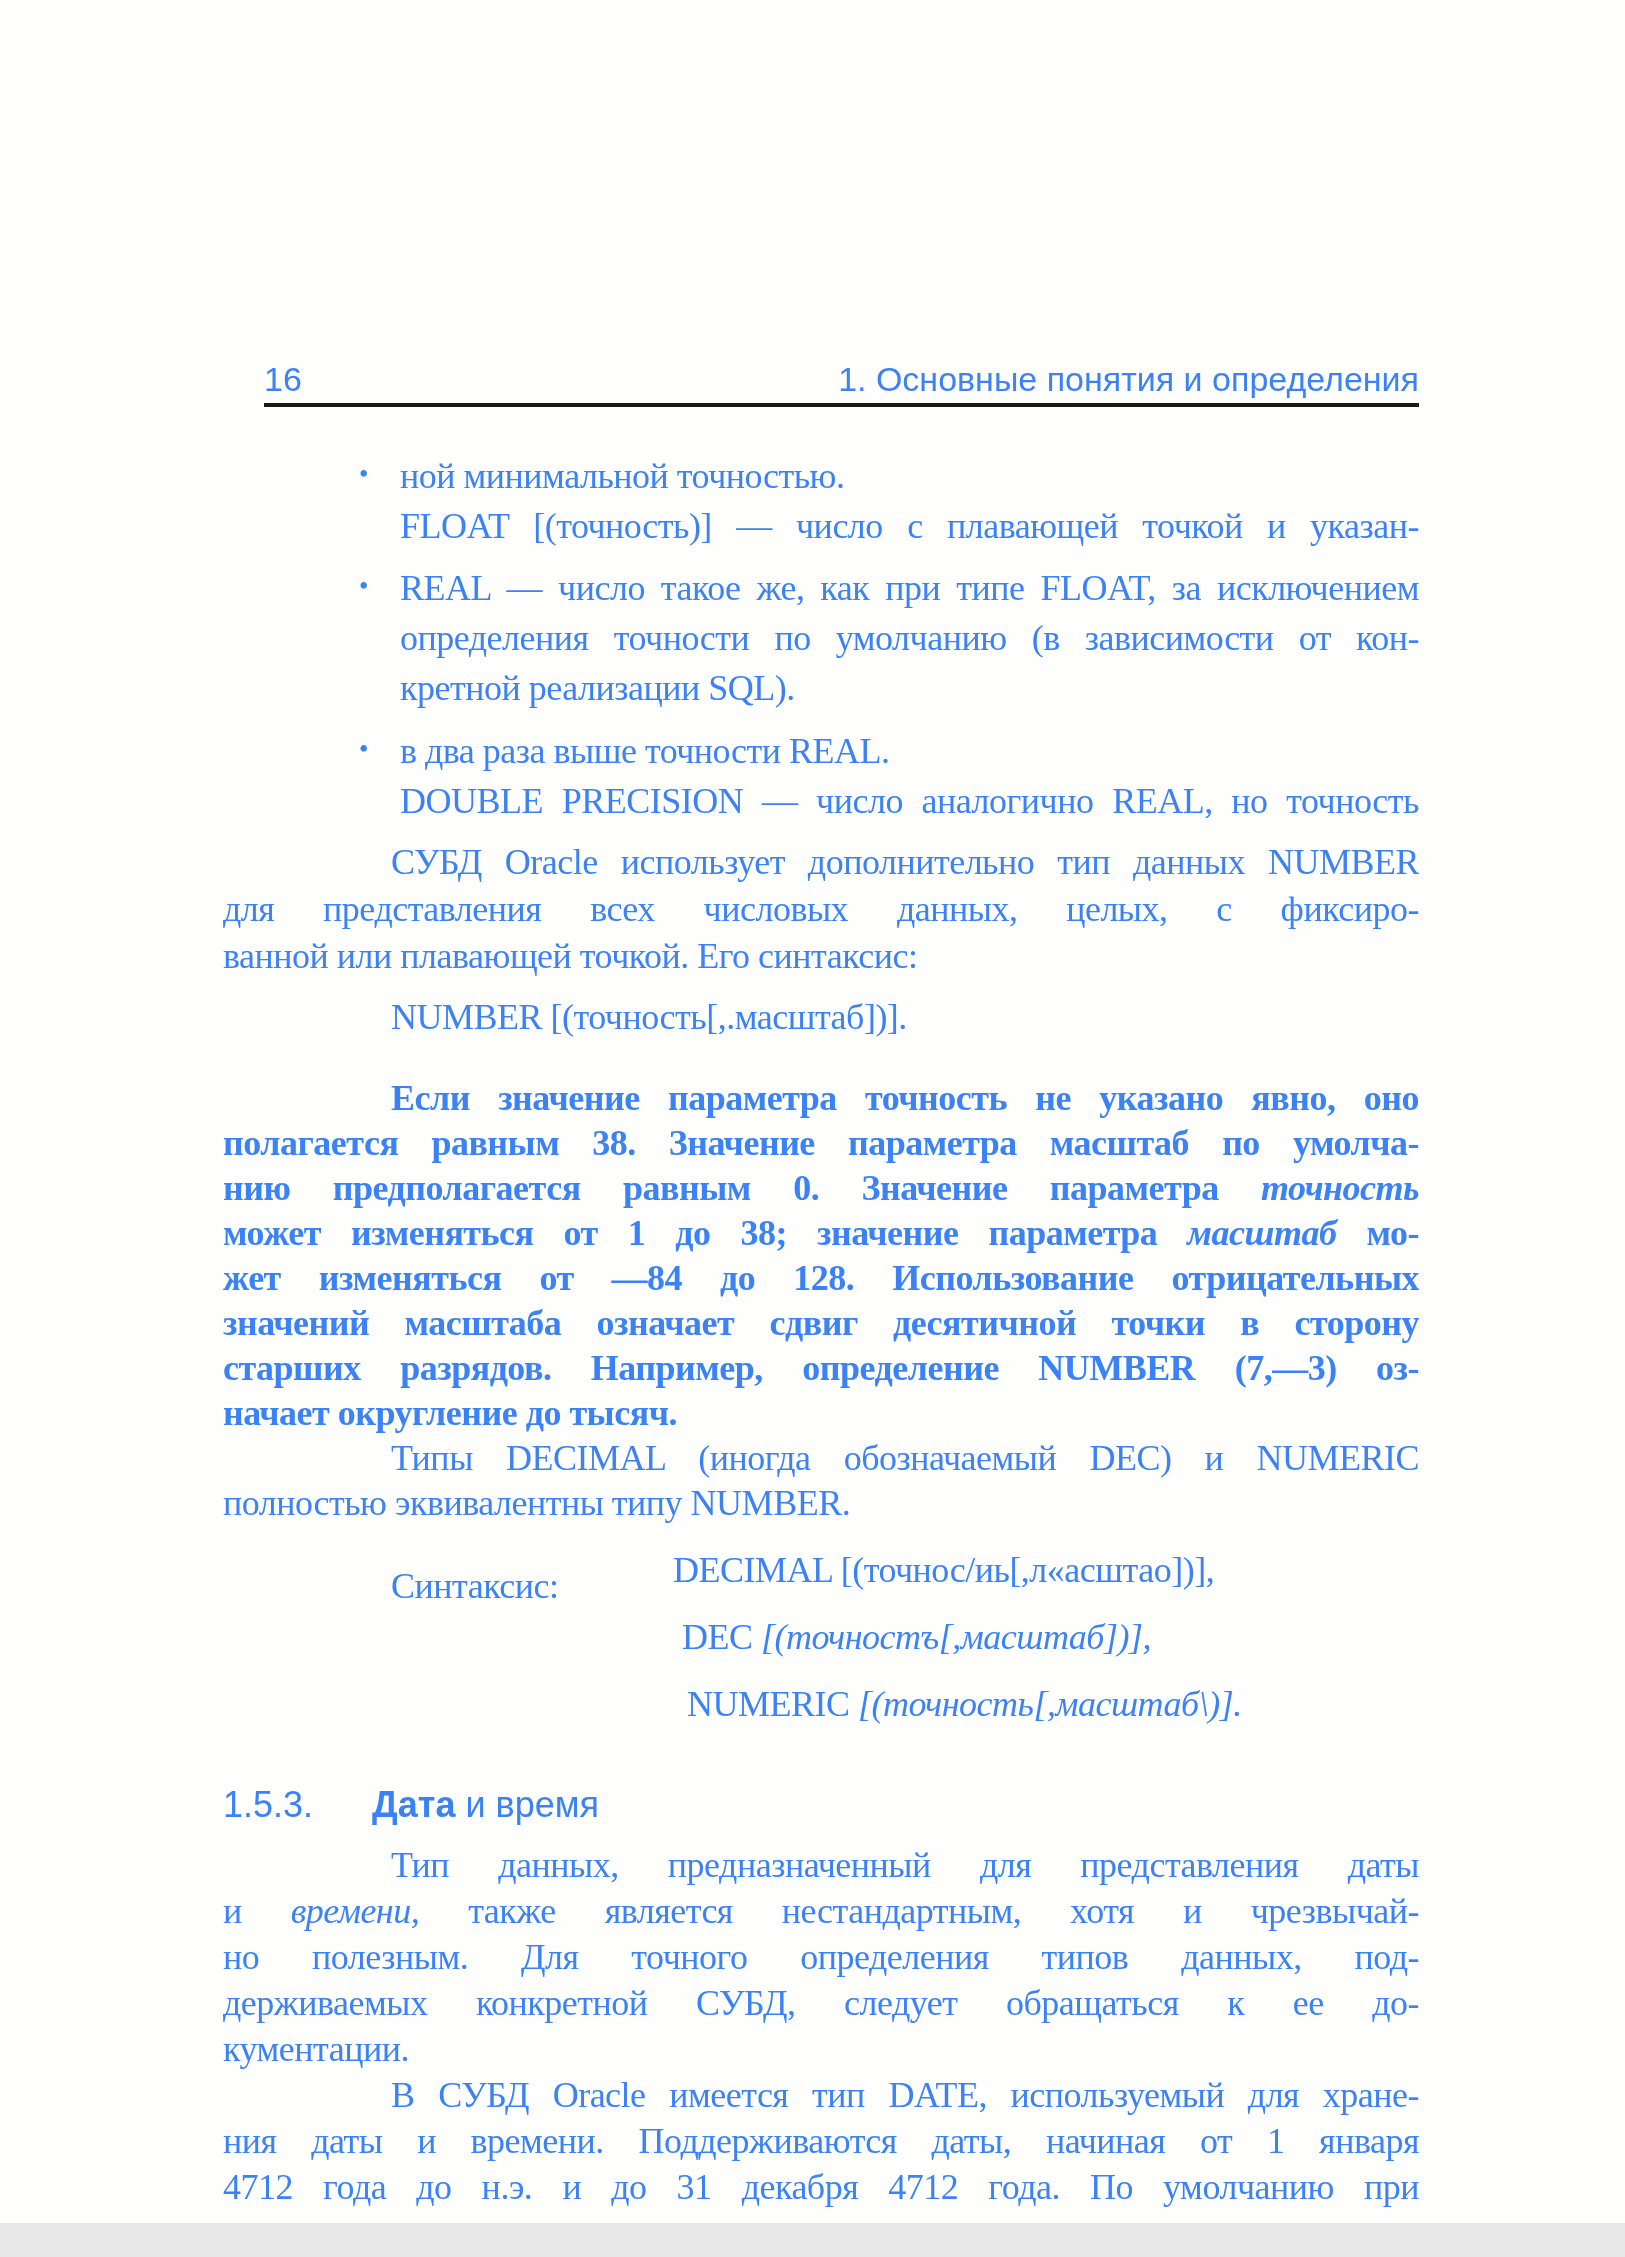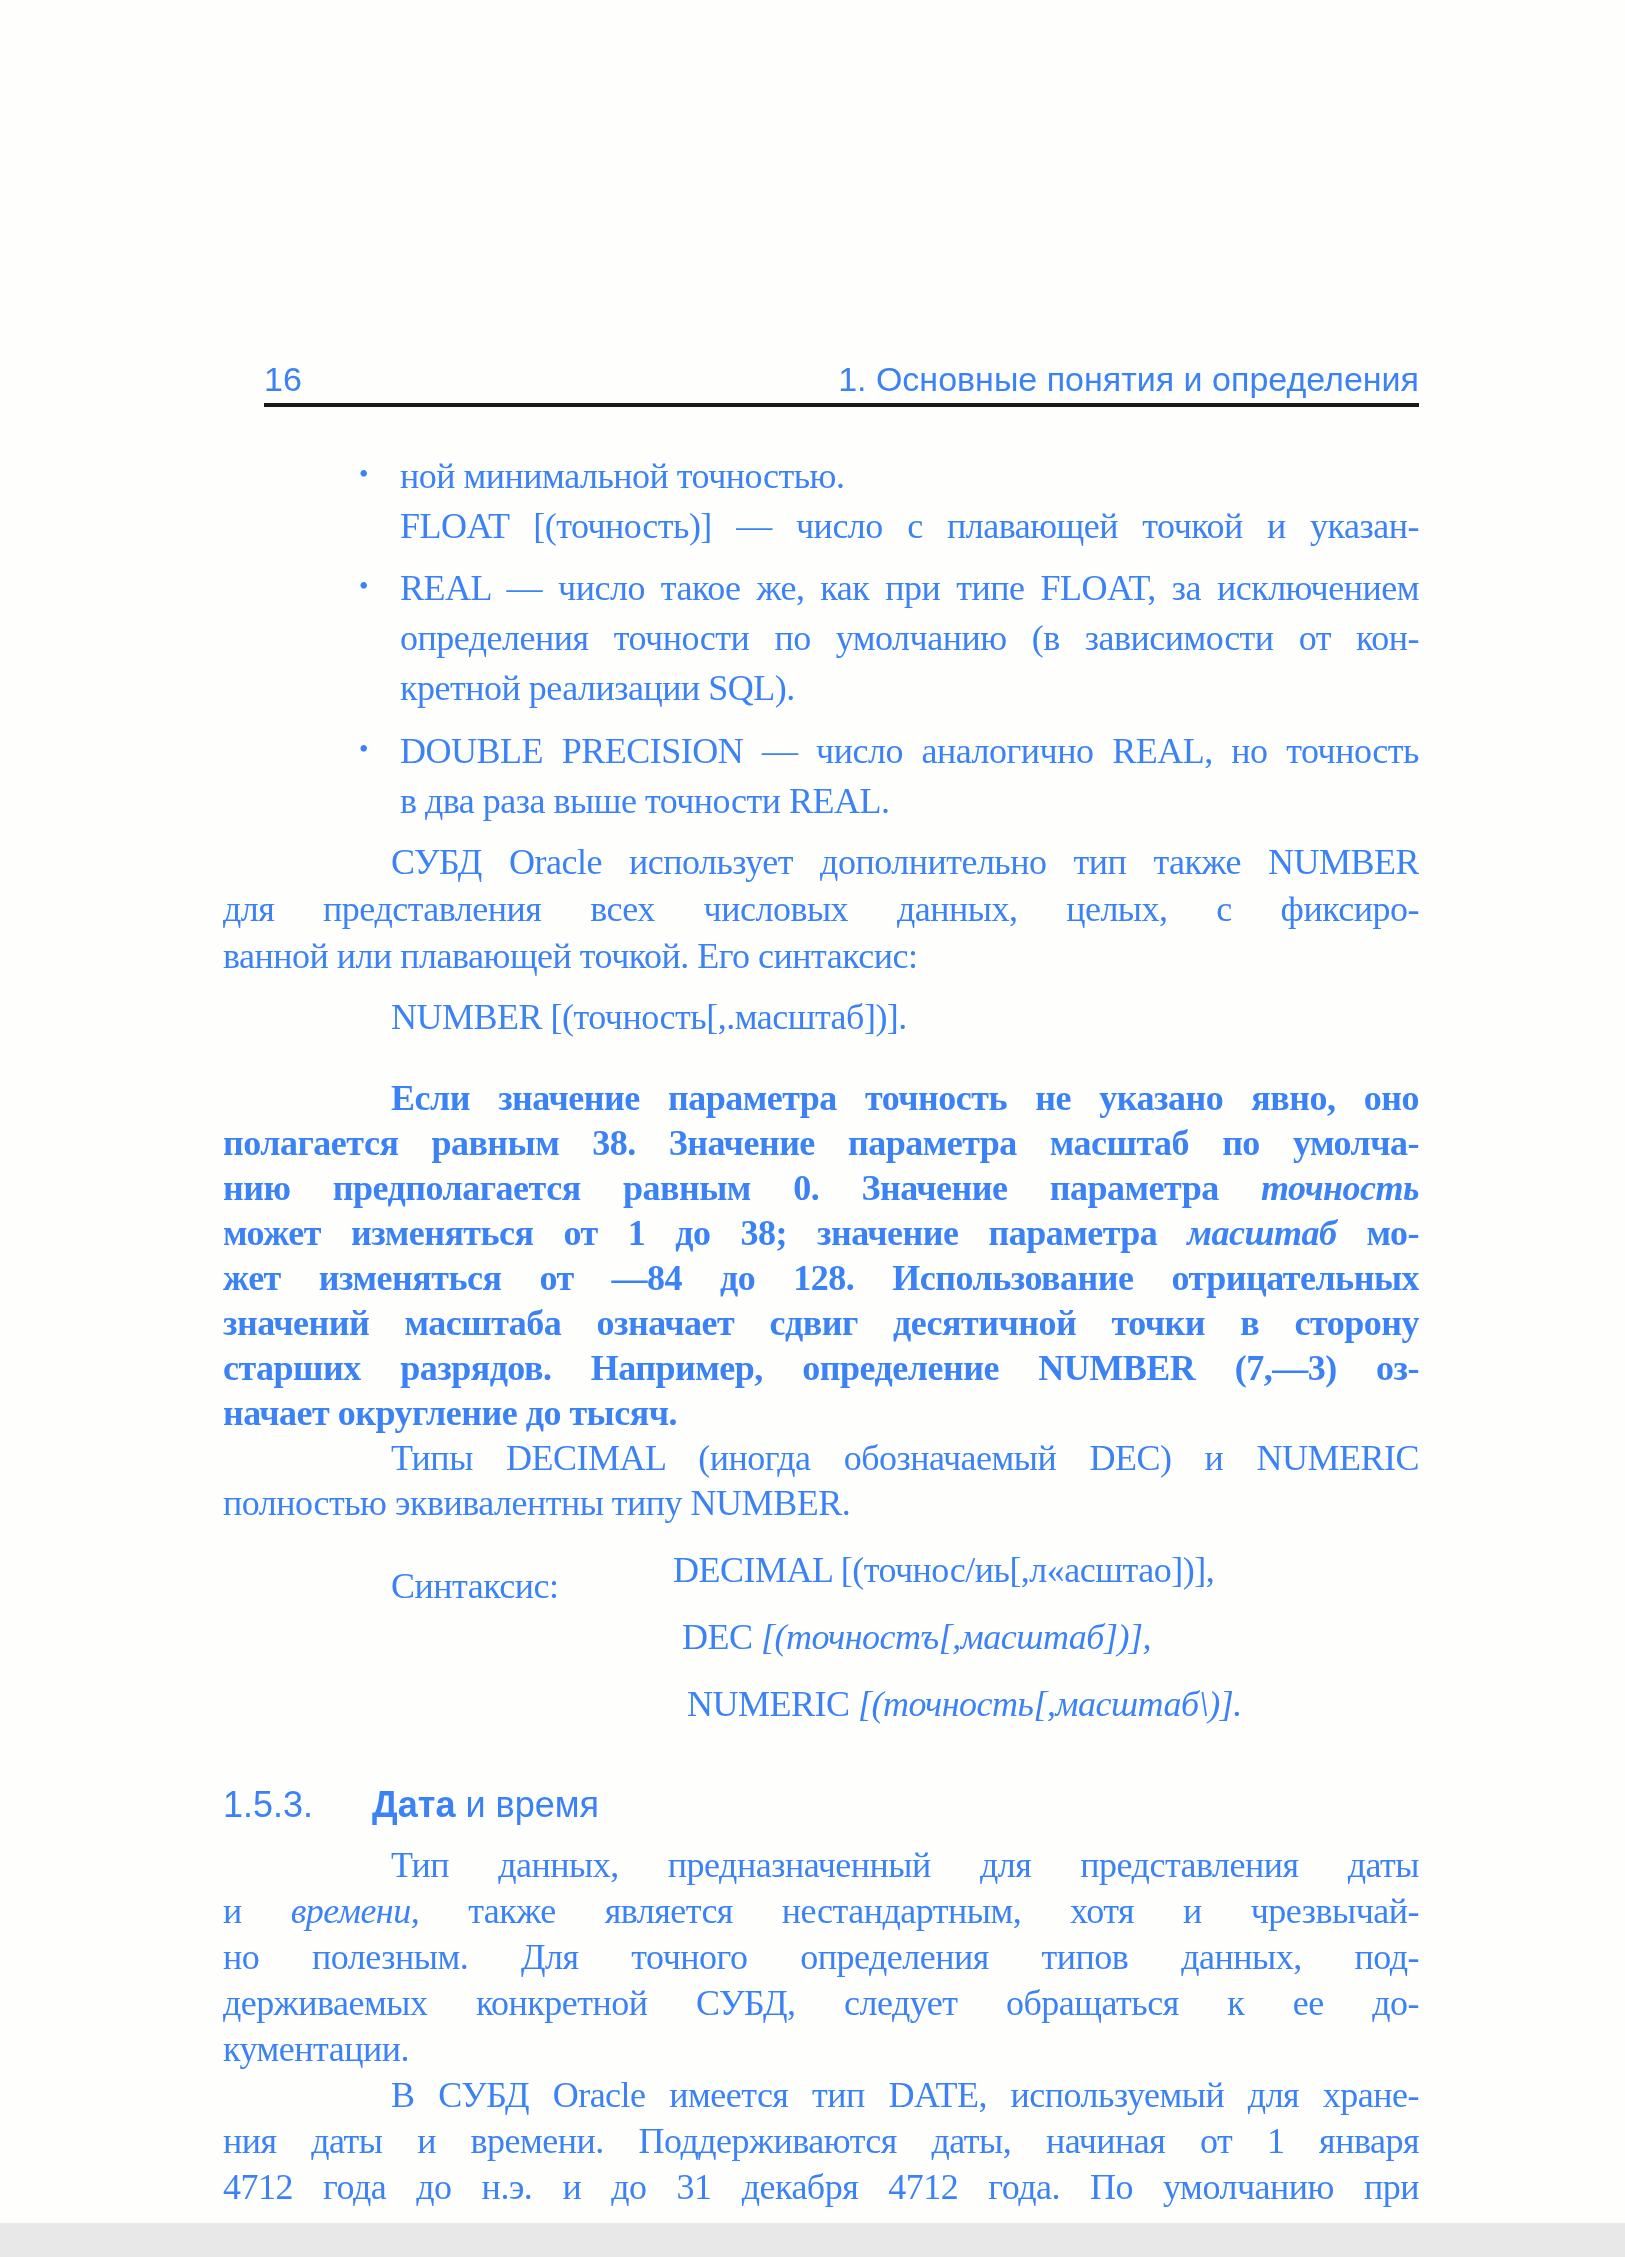--- a/index.html
+++ b/index.html
@@ -86,27 +86,27 @@
         <div class="line">FLOAT  [(точность)]  —  число с плавающей точкой и указан-</div>
       </div>
       <div class="bitem">
         <span class="bdot">•</span>
         <div class="line">REAL — число такое же, как при типе FLOAT, за исключением</div>
         <div class="line">определения точности по умолчанию (в зависимости от кон-</div>
         <div class="line last">кретной реализации SQL).</div>
       </div>
       <div class="bitem">
         <span class="bdot">•</span>
+        <div class="line last">в два раза выше точности REAL.</div>
         <div class="line">DOUBLE  PRECISION  —  число  аналогично  REAL,  но точность</div>
-        <div class="line last">в два раза выше точности REAL.</div>
       </div>
     </div>
 
     <div class="para p1">
-      <div class="line first">СУБД  Oracle  использует дополнительно тип также  NUMBER</div>
+      <div class="line first">СУБД  Oracle  использует дополнительно тип данных  NUMBER</div>
       <div class="line">для  представления  всех  числовых  данных,  целых,  с  фиксиро-</div>
       <div class="line last">ванной  или  плавающей  точкой.  Его  синтаксис:</div>
     </div>
 
     <div class="syntax-number">NUMBER  [(точность[,.масштаб])].</div>
 
     <div class="para p2">
       <div class="line first">Если  значение  параметра  точность  не  указано  явно,  оно</div>
       <div class="line">полагается равным 38.  Значение параметра масштаб по умолча-</div>
       <div class="line"><span>нию  предполагается  равным  0.  Значение  параметра </span><span class="it">точность</span></div>

